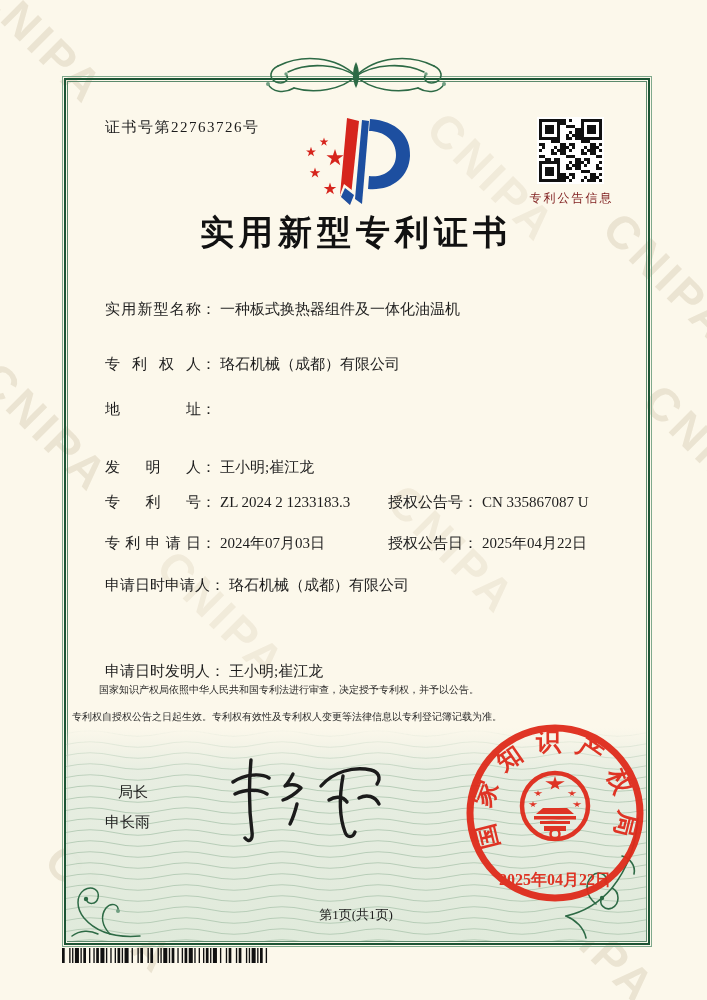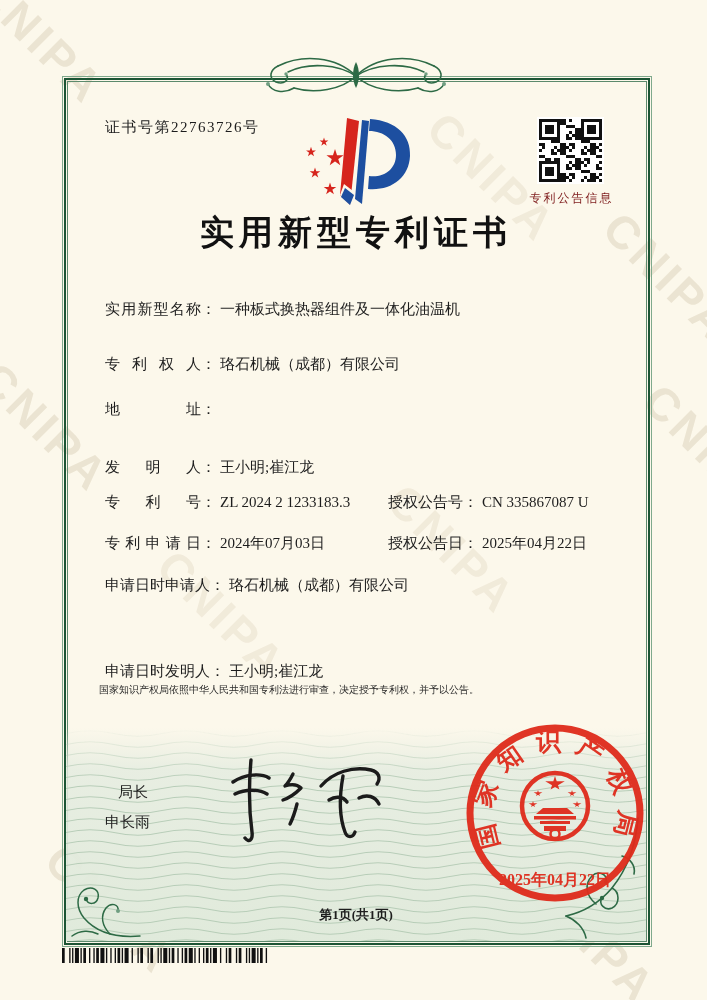--- a/index.html
+++ b/index.html
@@ -57,21 +57,21 @@
   
   .sig-role{position:absolute;left:118px;top:783px;font-size:15px;z-index:3;
     font-family:"Liberation Sans","DejaVu Sans",sans-serif;}
   .sig-name{position:absolute;left:105px;top:813px;font-size:15px;z-index:3;
     font-family:"Liberation Sans","DejaVu Sans",sans-serif;text-align:center;}
   .sig-hand{position:absolute;left:205px;top:748px;z-index:3;}
   
   .seal{position:absolute;left:460px;top:718px;z-index:4;opacity:.95;}
   
   .page-no{position:absolute;left:62px;top:906px;width:588px;text-align:center;
-    font-size:13px;z-index:3;font-weight:bold;}
+    font-size:13px;z-index:3;}
   .barcode{position:absolute;left:62px;top:948px;z-index:3;}
 </style>
 </head>
 <body>
 
 <div class="wm-layer">
   <div class="wm" style="left:-40px;top:12px">CNIPA</div>
   <div class="wm faint" style="left:412px;top:150px">CNIPA</div>
   <div class="wm" style="left:588px;top:250px">CNIPA</div>
   <div class="wm" style="left:-35px;top:400px">CNIPA</div>
@@ -365,20 +365,21 @@
 </div>
 
 <div class="row r-oinv">
   <span class="lbl-wide">申请日时发明人</span>
     <span class="colon">：</span>
   <span class="val">王小明;崔江龙</span>
 </div>
 
 <div class="statement">
   <div class="l1">国家知识产权局依照中华人民共和国专利法进行审查，决定授予专利权，并予以公告。</div>
+  <div class="l2">专利权自授权公告之日起生效。专利权有效性及专利权人变更等法律信息以专利登记簿记载为准。</div>
 </div>
 
 <div class="sig-role">局长</div>
 <div class="sig-name">申长雨</div>
 <svg class="sig-hand" width="190" height="100" viewBox="0 0 190 100">
   <g stroke="#1b1b1b" fill="none" stroke-width="3.4" stroke-linecap="round" stroke-linejoin="round">
     <path d="M28,34 C40,26 56,25 64,30"></path>
     <path d="M46,12 C44,34 44,62 47,84 C48,92 44,95 40,90"></path>
     <path d="M30,46 C40,41 54,41 62,46"></path>
     <path d="M88,26 C86,30 84,34 80,38 C86,36 92,36 96,40 C90,46 84,50 78,52"></path>

